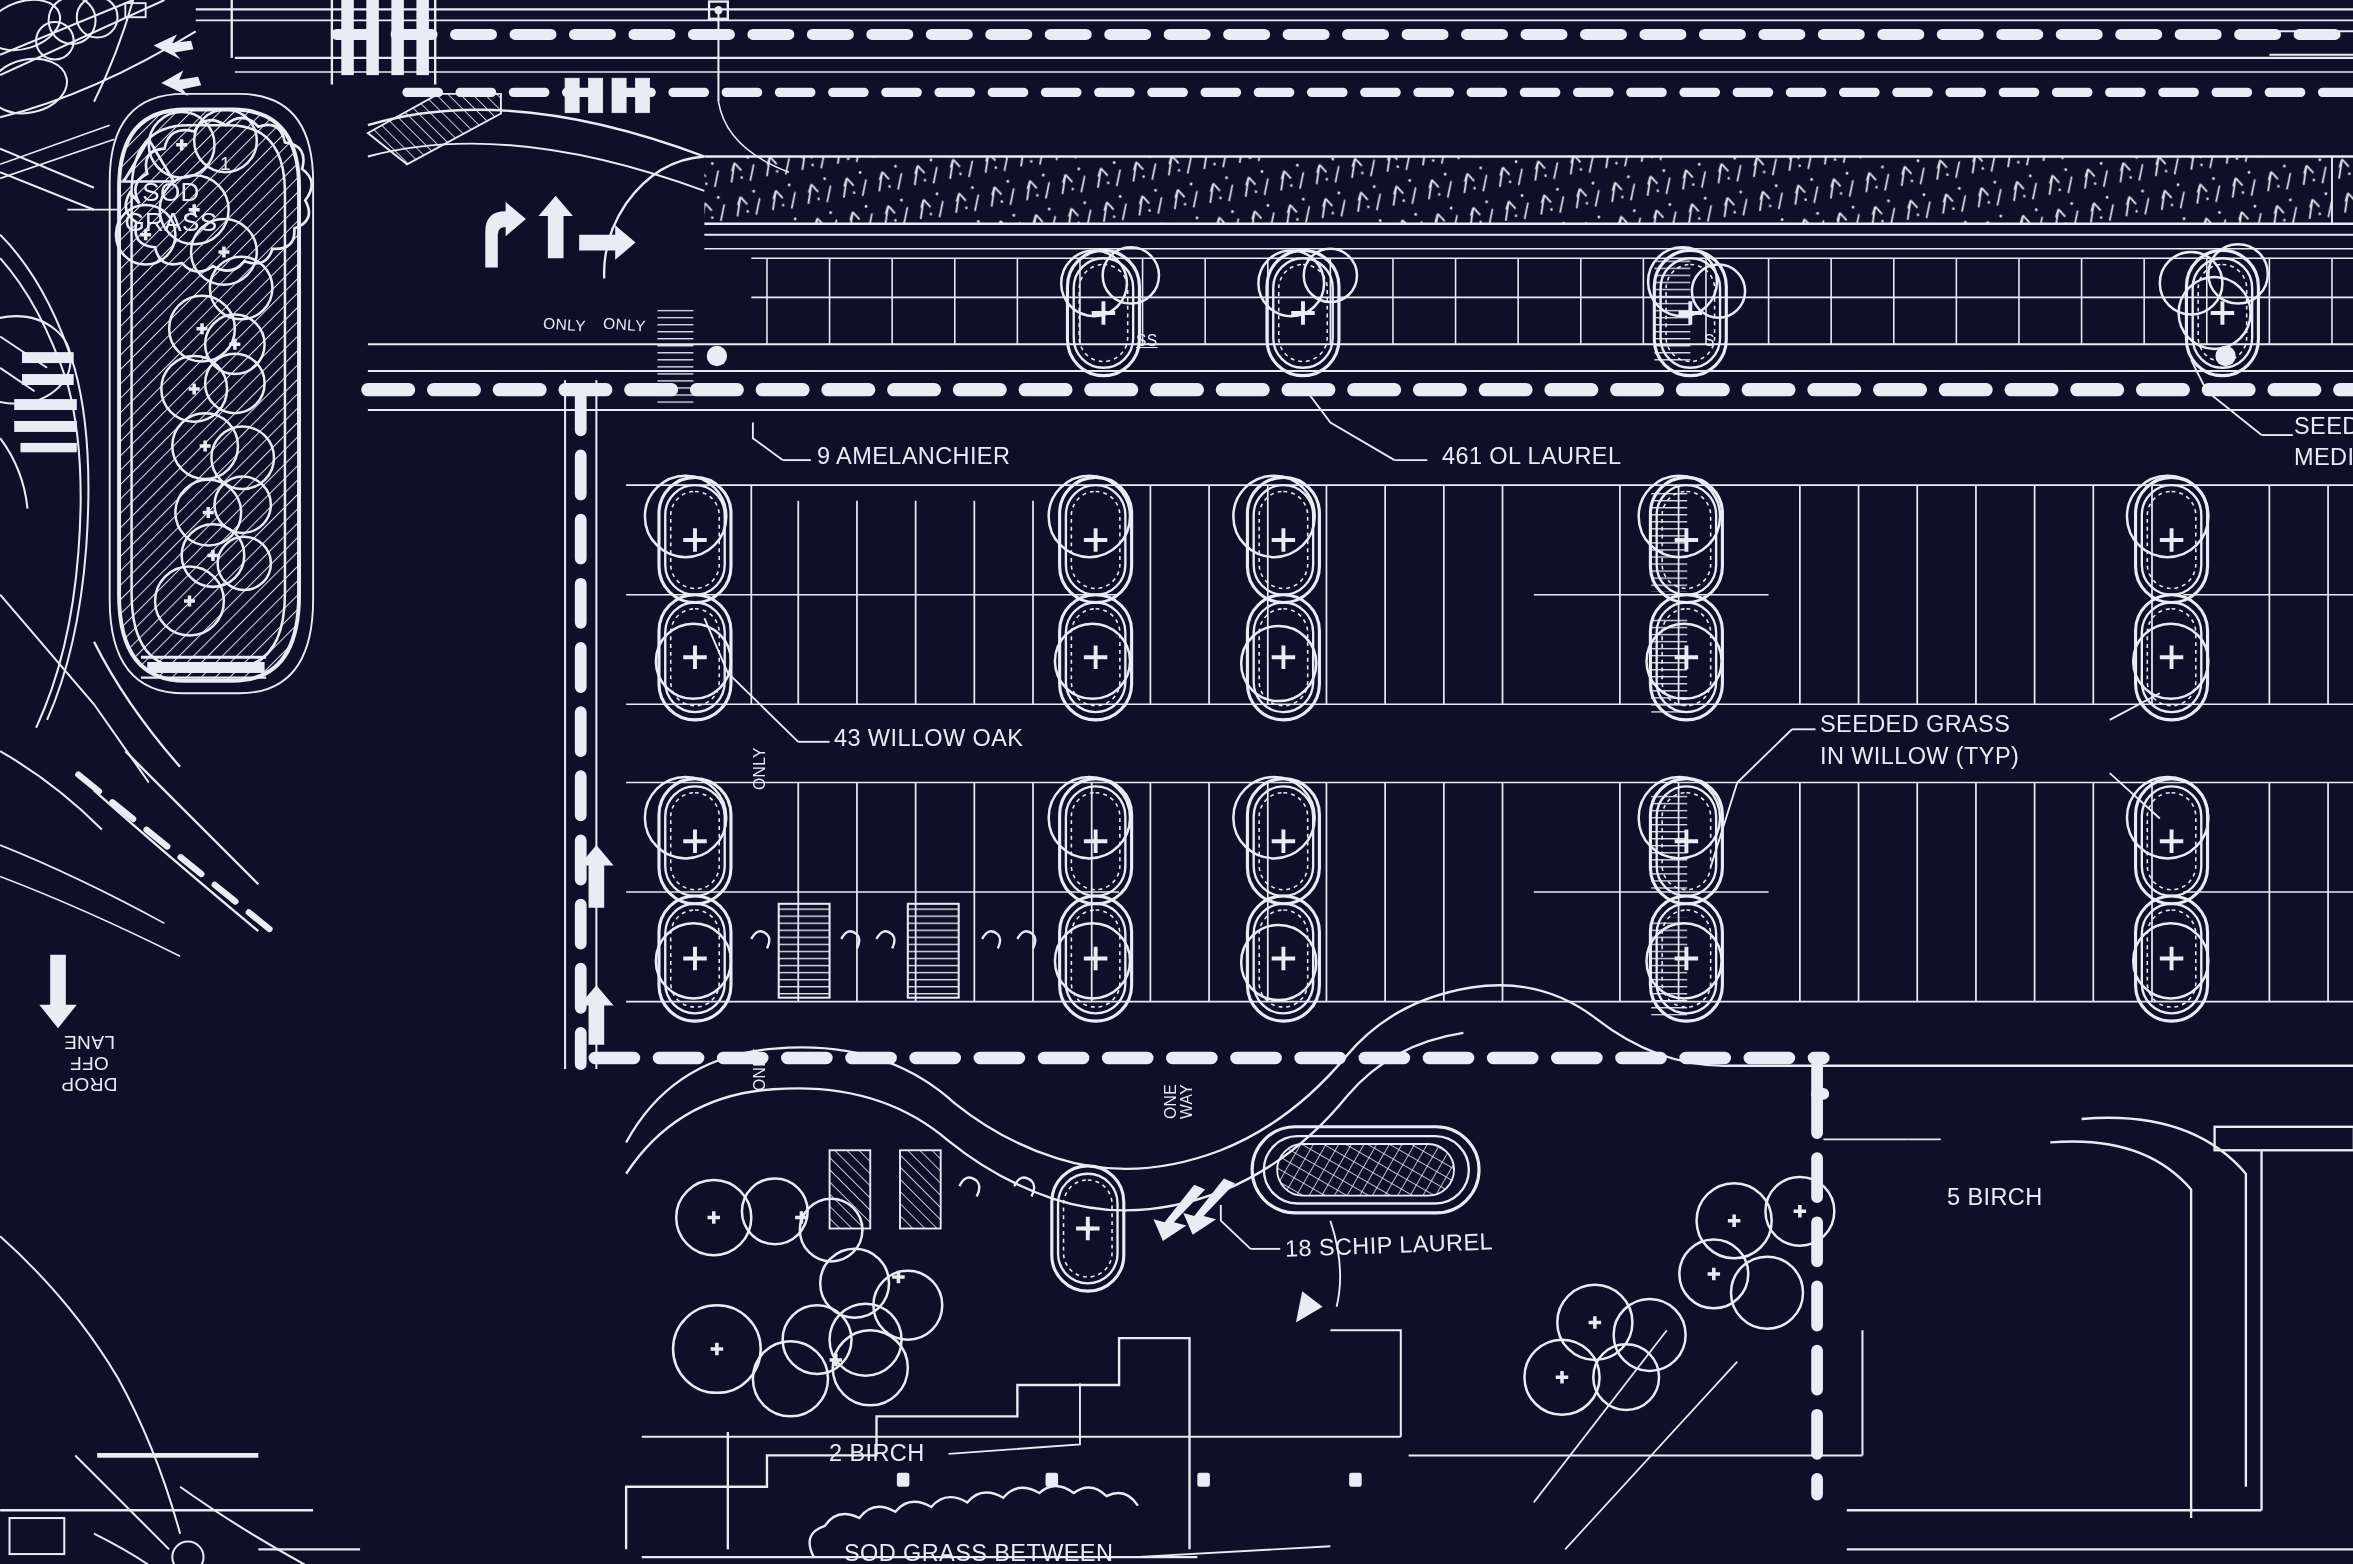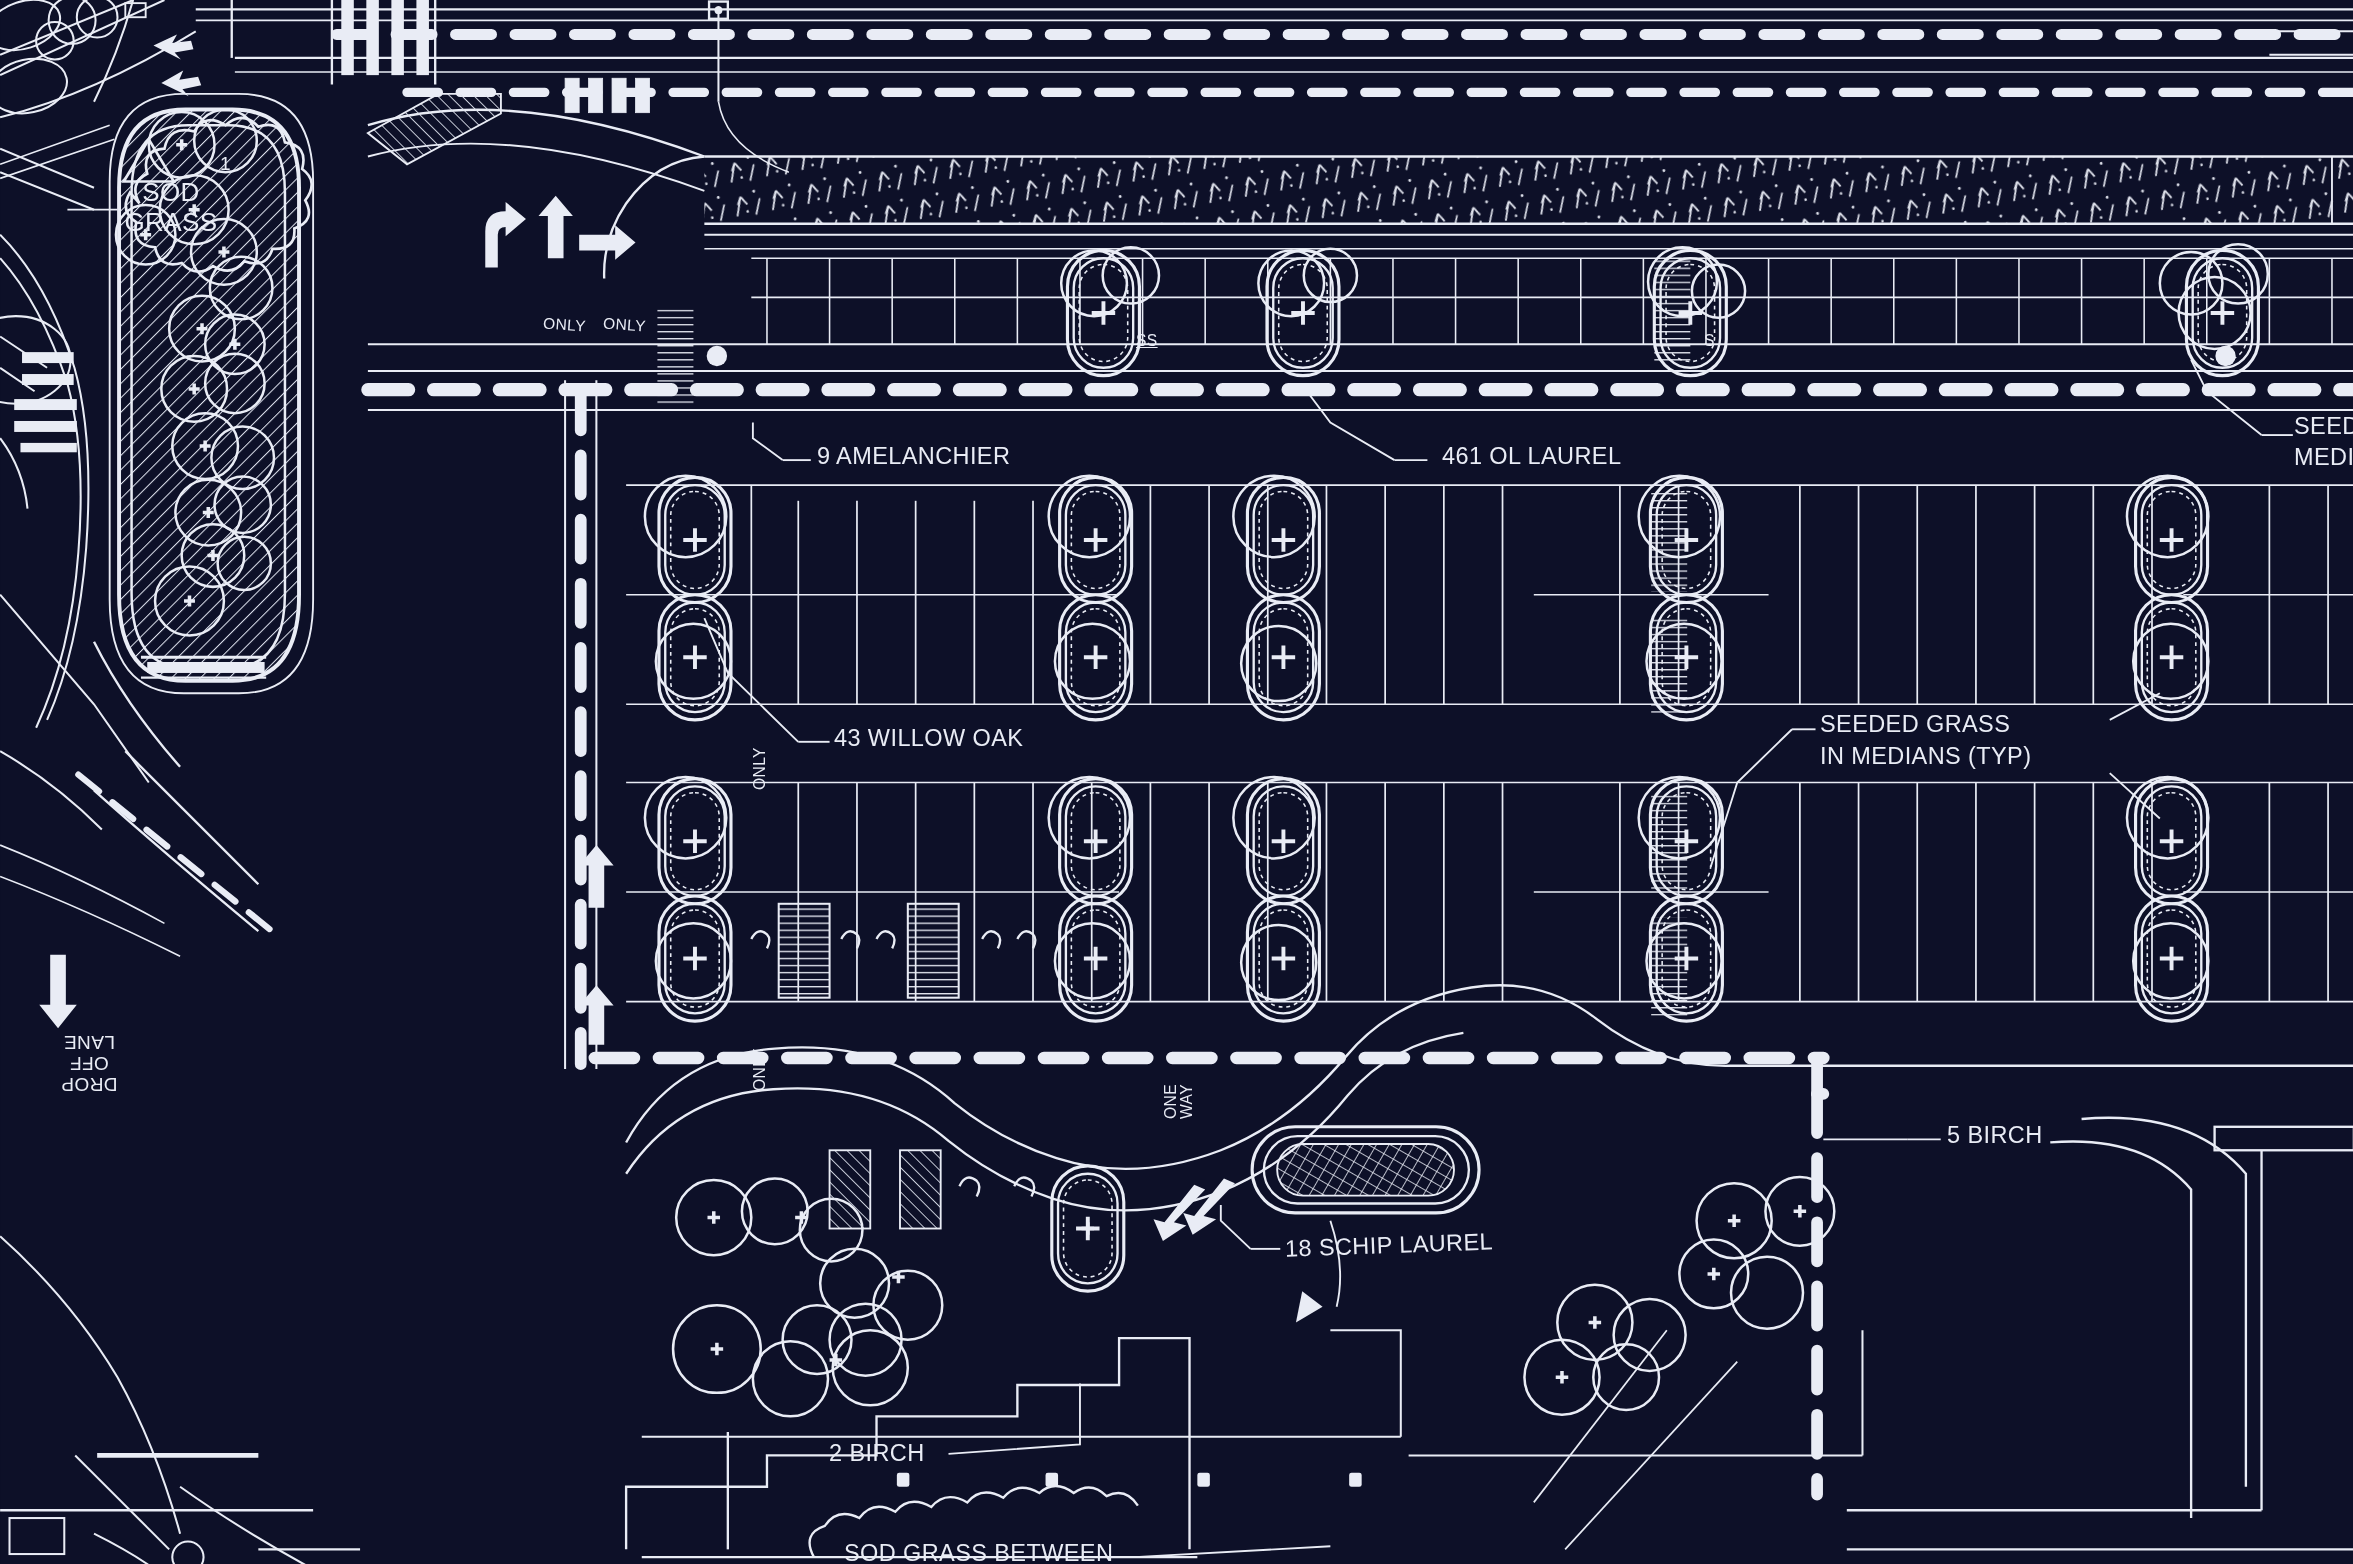--- a/index.html
+++ b/index.html
@@ -673,23 +673,23 @@
 <div class="lbl lbl-md" style="left:817px;top:443px;">9 AMELANCHIER</div>
 
 <div class="lbl lbl-md" style="left:1430px;top:443px;margin-left:12px;">461 OL LAUREL</div>
 
 <div class="lbl lbl-md" style="left:2294px;top:413px;">SEEDED G</div>
 <div class="lbl lbl-md" style="left:2294px;top:444px;">MEDIAN E</div>
 
 <div class="lbl lbl-md" style="left:834px;top:725px;">43 WILLOW OAK</div>
 
 <div class="lbl lbl-md" style="left:1820px;top:711px;">SEEDED GRASS</div>
-<div class="lbl lbl-md" style="left:1820px;top:743px;">IN MEDIANS (TYP)</div>
-
-<div class="lbl lbl-md" style="left:1947px;top:1122px;">5 BIRCH</div>
+<div class="lbl lbl-md" style="left:1820px;top:743px;">IN WILLOW (TYP)</div>
+
+<div class="lbl lbl-md" style="left:1947px;top:1184px;">5 BIRCH</div>
 
 <div class="lbl lbl-md" style="left:1285px;top:1232px;transform:rotate(-2deg);">18 SCHIP LAUREL</div>
 
 <div class="lbl lbl-md" style="left:829px;top:1440px;">2 BIRCH</div>
 
 <div class="lbl lbl-md" style="left:844px;top:1540px;">SOD GRASS BETWEEN</div>
 
 </div>
 
 

